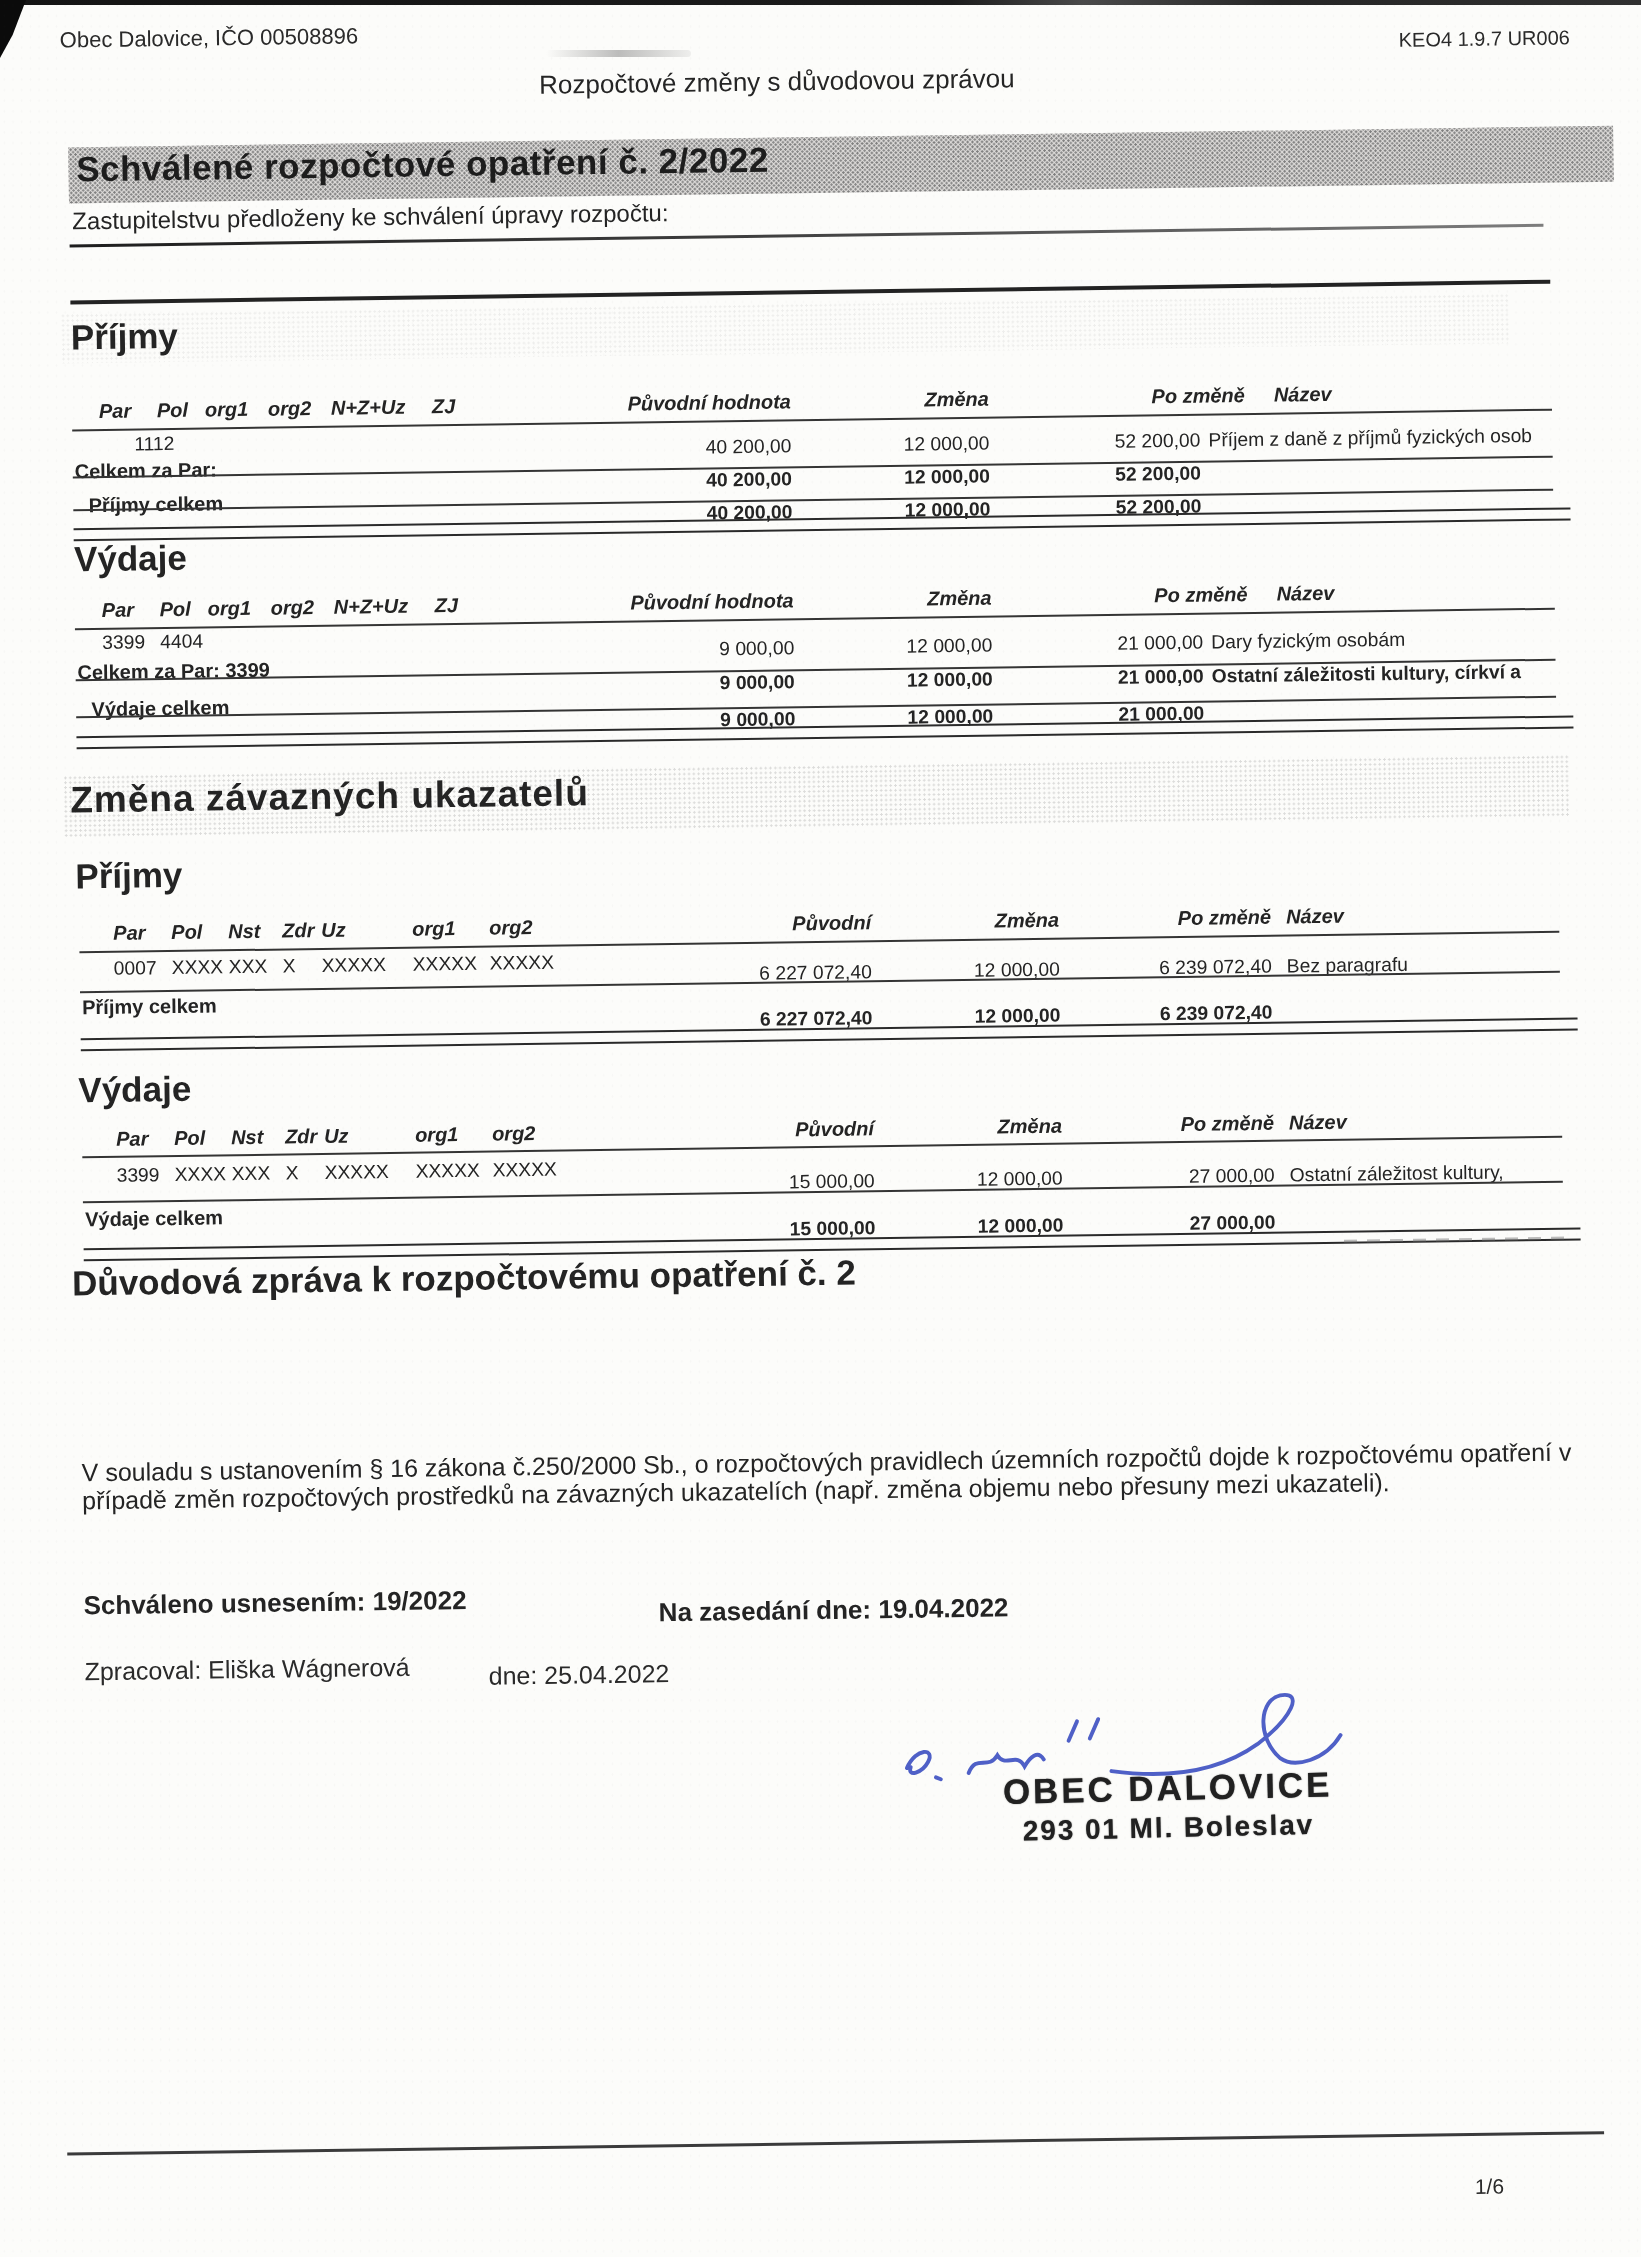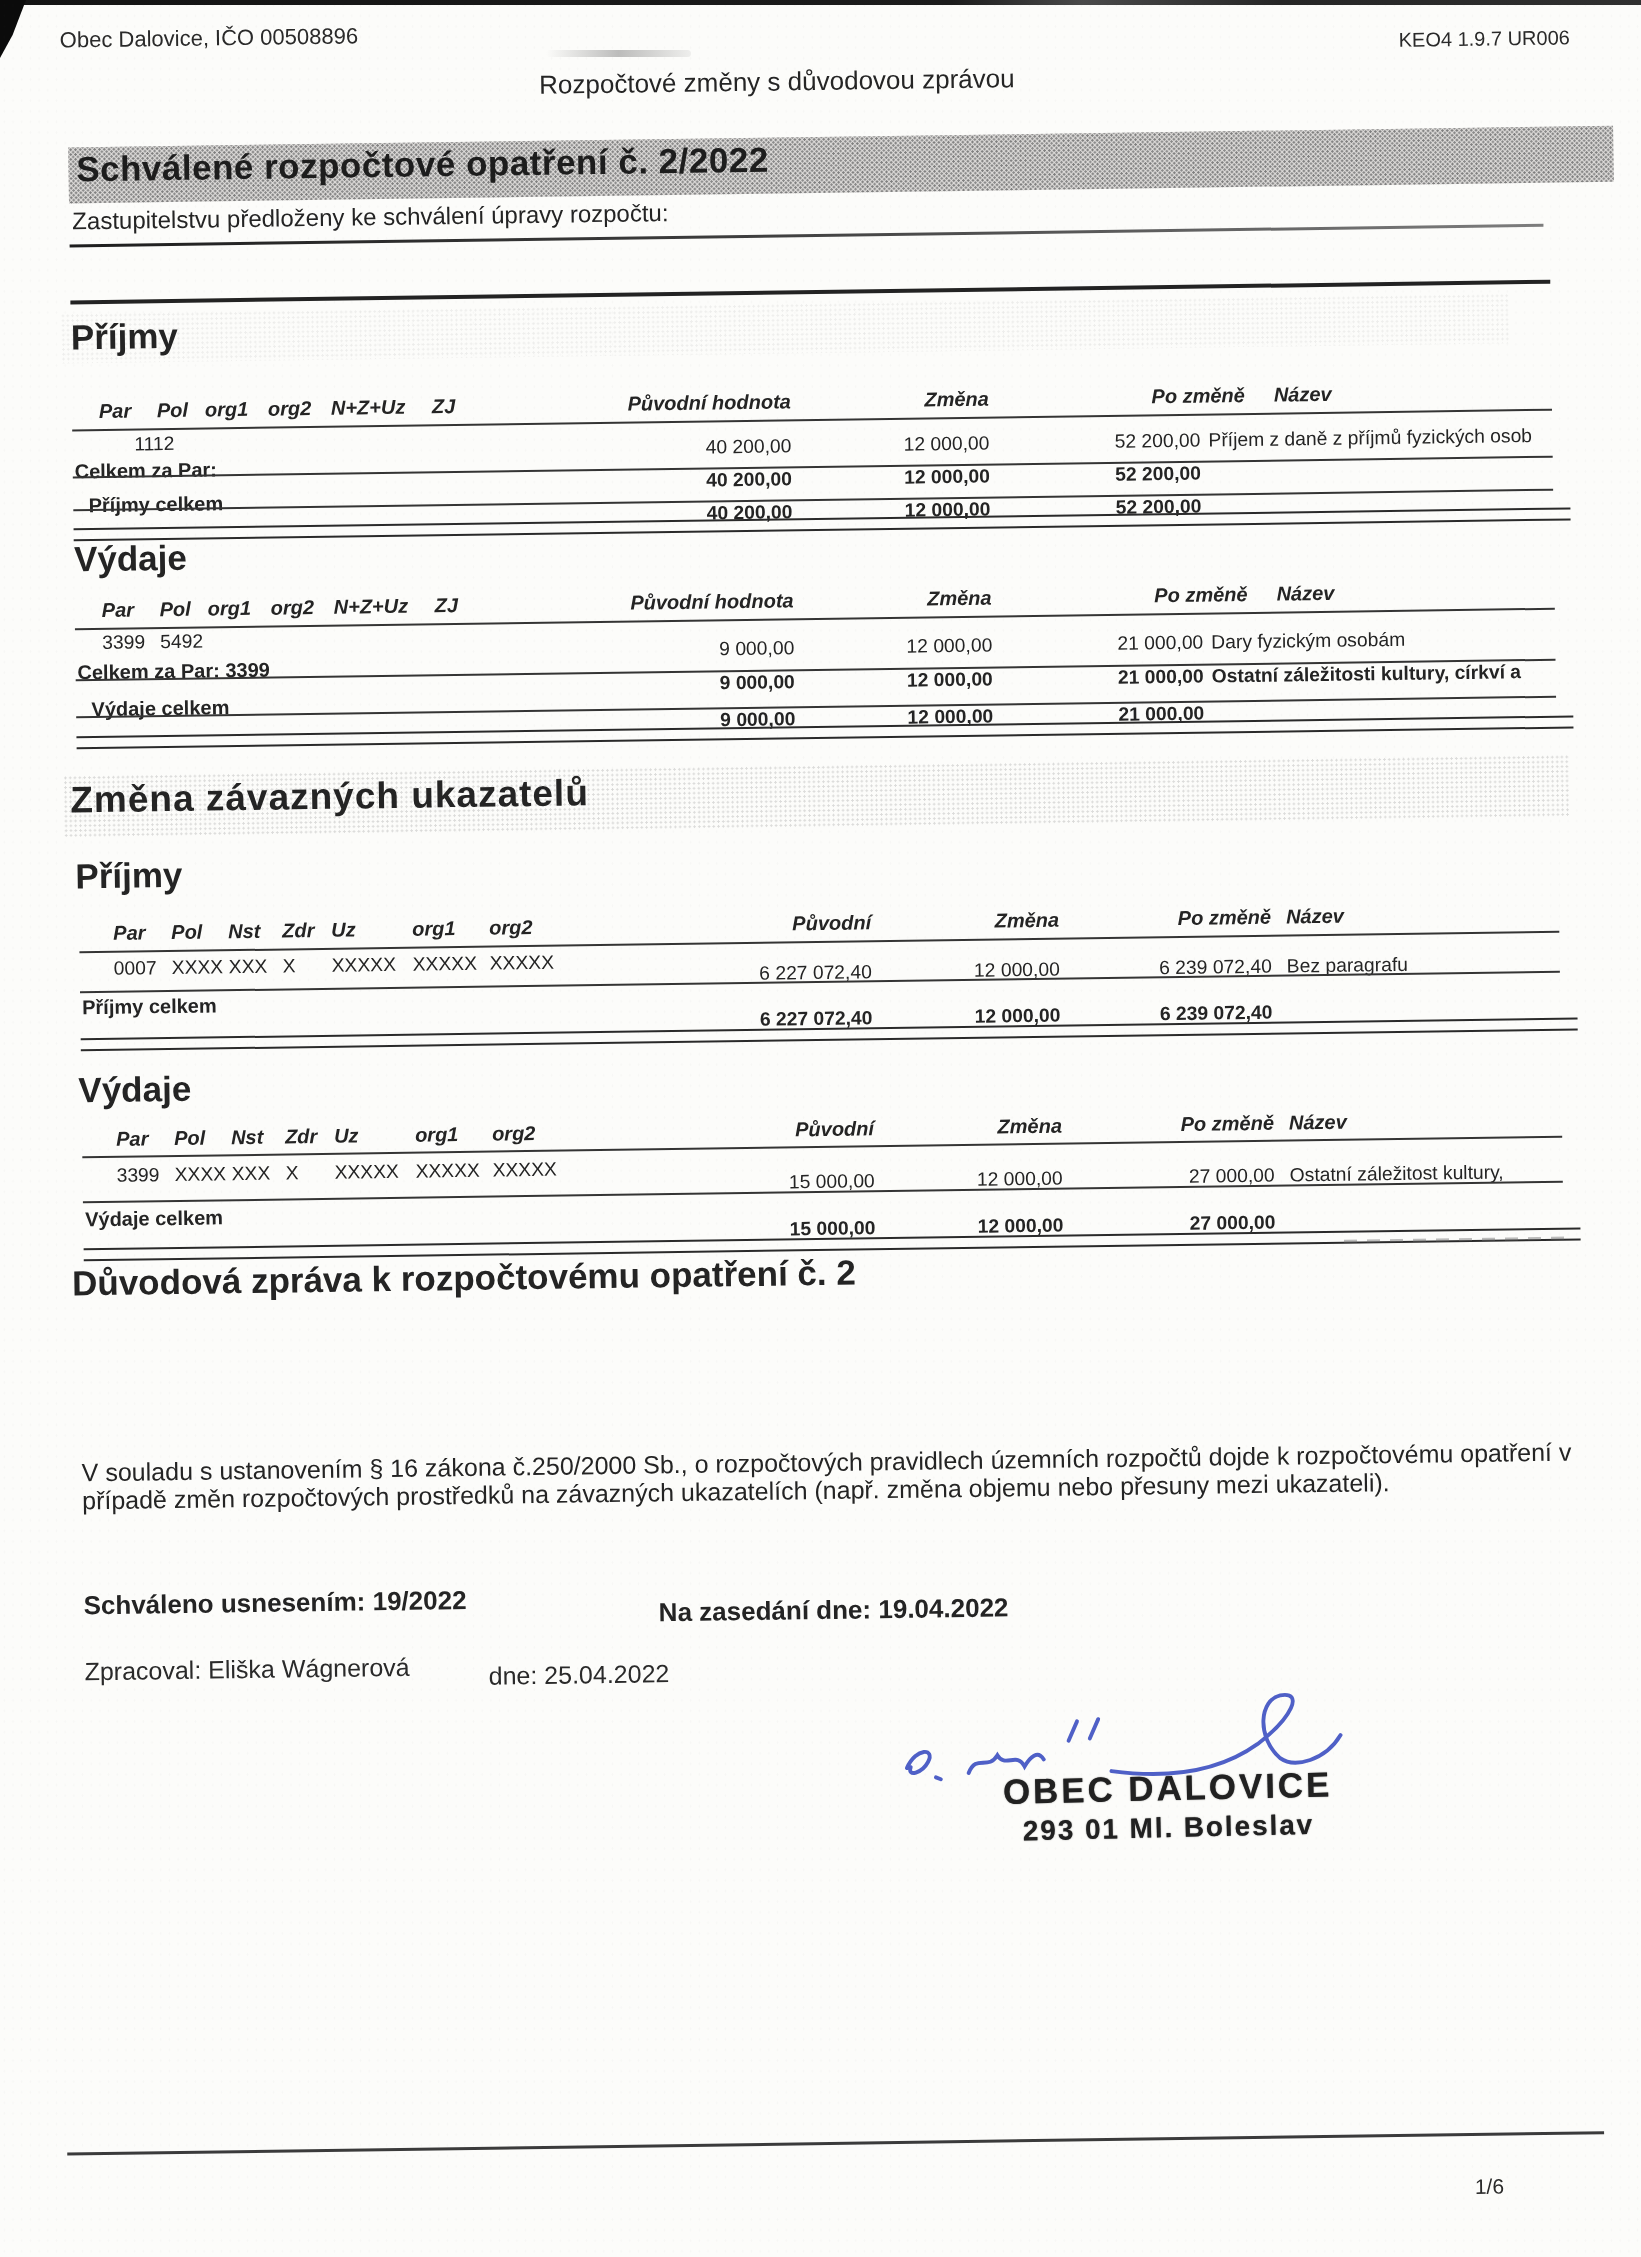--- a/index.html
+++ b/index.html
@@ -53,21 +53,21 @@
   .lbl.ind{left:15.4px;}
   .rule{position:absolute;left:0;right:-7.7px;height:2.4px;background:#343434;}
   .dbl{position:absolute;left:0;right:-25px;height:8.7px;border-top:2.9px solid #2a2a2a;border-bottom:2.9px solid #2a2a2a;}
 
   .t12 .c-par{left:27px}.t12 .c-pol{left:85px}.t12 .c-code-pol{left:62px}
   .t12 .c-org1{left:133px}.t12 .c-org2{left:196px}.t12 .c-nzuz{left:259px}.t12 .c-zj{left:360px}
   .t12 .v-puv{right:753px}.t12 .v-zme{right:555px}.t12 .v-poz{right:344px}.t12 .c-naz{left:1136px}
   .t12 .h-puv{right:753px}.t12 .h-zme{right:555px}.t12 .h-poz{right:299px}.t12 .h-naz{left:1202px}
 
   .t34 .c-par{left:34px}.t34 .c-pol{left:92px}.t34 .c-nst{left:149px}.t34 .c-zdr{left:203px}
-  .t34 .c-uz{left:252px}.t34 .c-org1{left:333px}.t34 .c-org2{left:410px}
+  .t34 .c-uz{left:242px}.t34 .c-org1{left:333px}.t34 .c-org2{left:410px}
   .t34 .v-puv{right:680px}.t34 .v-zme{right:492px}.t34 .v-poz{right:280px}.t34 .c-naz{left:1207px}
 
   
   .para{left:77px;top:1448px;width:1514px;font-size:25px;line-height:28px;color:#242424;white-space:normal;}
   .bold-line{font-weight:700;font-size:26px;color:#242424;}
   .reg-line{font-size:25px;color:#2a2a2a;}
 
   
   .stamp{left:927px;top:1773px;width:463px;text-align:center;color:#212121;transform:rotate(-.5deg);}
   .stamp .l1{font-size:35px;font-weight:700;letter-spacing:2.9px;text-shadow:0 0 1.2px rgba(25,25,25,.75);}
@@ -155,21 +155,21 @@
         <span class="c-nzuz">N+Z+Uz</span>
         <span class="c-zj">ZJ</span>
         <span class="h-puv">Původní hodnota</span>
         <span class="h-zme">Změna</span>
         <span class="h-poz">Po změně</span>
         <span class="h-naz">Název</span>
       </div>
       <div class="rule" style="top:29px;"></div>
       <div class="ln" style="top:33px;">
         <span class="c-par">3399</span>
-        <span class="c-pol">5492</span>
+        <span class="c-pol">4404</span>
       </div>
       <div class="ln" style="top:48px;">
         <span class="v-puv">9 000,00</span>
         <span class="v-zme">12 000,00</span>
         <span class="v-poz">21 000,00</span>
         <span class="c-naz">Dary fyzickým osobám</span>
       </div>
       <div class="ln" style="top:62px;">
         <span class="lbl">Celkem za Par: 3399</span>
       </div>

